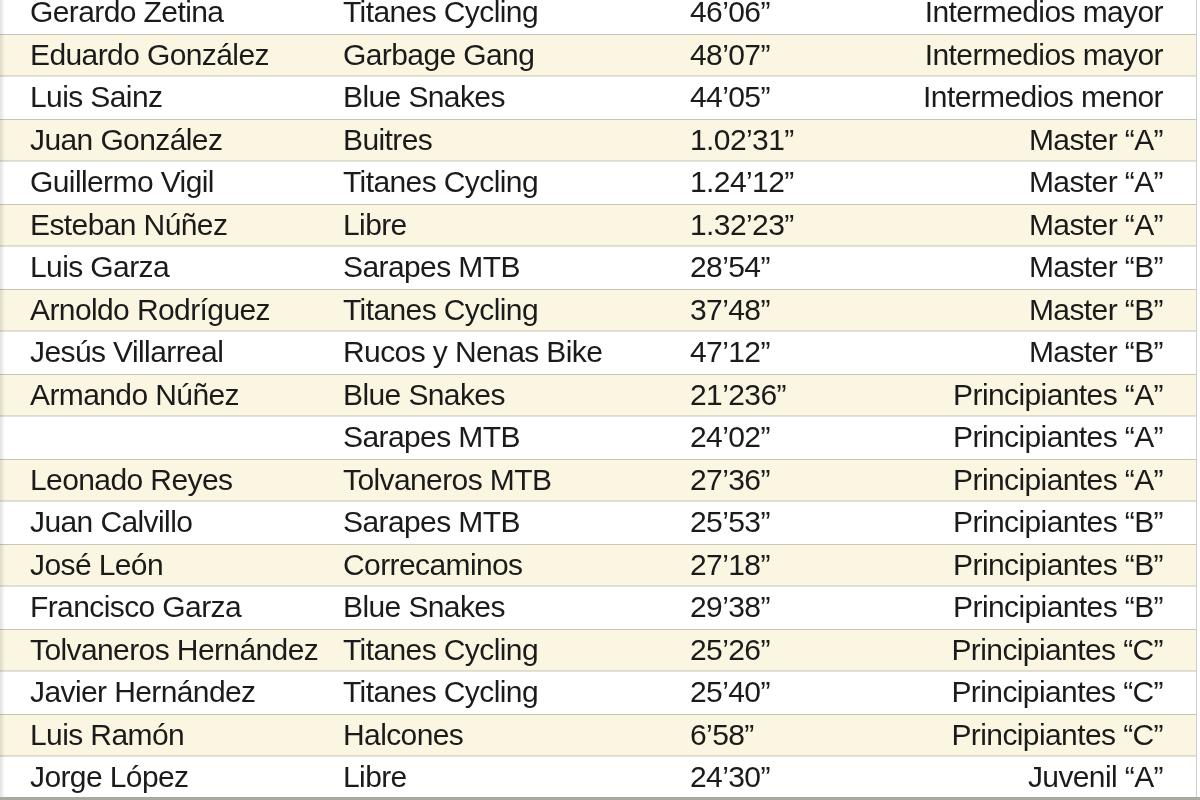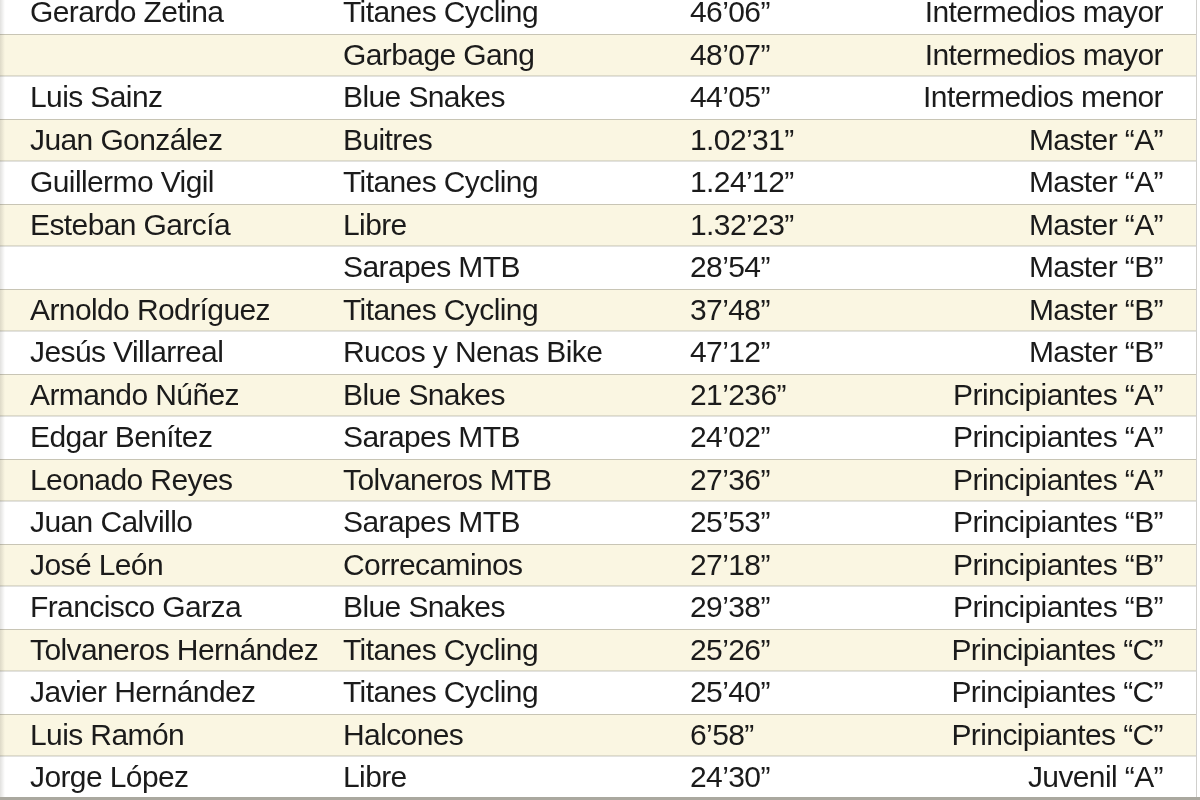--- a/index.html
+++ b/index.html
@@ -73,20 +73,21 @@
 <div class="page" style="--stripe: #faf6e2; --text: #1b1b1b; --rule: #aaa89f;">
   <div class="rows">
   <div class="row">
     <span class="cell name">Gerardo Zetina</span>
     <span class="cell team">Titanes Cycling</span>
     <span class="cell time">46’06”</span>
     <span class="cell cat">Intermedios mayor</span>
   </div>
 
   <div class="row stripe">
+    <span class="cell name">Eduardo González</span>
     <span class="cell team">Garbage Gang</span>
     <span class="cell time">48’07”</span>
     <span class="cell cat">Intermedios mayor</span>
   </div>
 
   <div class="row">
     <span class="cell name">Luis Sainz</span>
     <span class="cell team">Blue Snakes</span>
     <span class="cell time">44’05”</span>
     <span class="cell cat">Intermedios menor</span>
@@ -100,27 +101,28 @@
   </div>
 
   <div class="row">
     <span class="cell name">Guillermo Vigil</span>
     <span class="cell team">Titanes Cycling</span>
     <span class="cell time">1.24’12”</span>
     <span class="cell cat">Master “A”</span>
   </div>
 
   <div class="row stripe">
-    <span class="cell name">Esteban García</span>
+    <span class="cell name">Esteban Núñez</span>
     <span class="cell team">Libre</span>
     <span class="cell time">1.32’23”</span>
     <span class="cell cat">Master “A”</span>
   </div>
 
   <div class="row">
+    <span class="cell name">Luis Garza</span>
     <span class="cell team">Sarapes MTB</span>
     <span class="cell time">28’54”</span>
     <span class="cell cat">Master “B”</span>
   </div>
 
   <div class="row stripe">
     <span class="cell name">Arnoldo Rodríguez</span>
     <span class="cell team">Titanes Cycling</span>
     <span class="cell time">37’48”</span>
     <span class="cell cat">Master “B”</span>
@@ -134,21 +136,20 @@
   </div>
 
   <div class="row stripe">
     <span class="cell name">Armando Núñez</span>
     <span class="cell team">Blue Snakes</span>
     <span class="cell time">21’236”</span>
     <span class="cell cat">Principiantes “A”</span>
   </div>
 
   <div class="row">
-    <span class="cell name">Edgar Benítez</span>
     <span class="cell team">Sarapes MTB</span>
     <span class="cell time">24’02”</span>
     <span class="cell cat">Principiantes “A”</span>
   </div>
 
   <div class="row stripe">
     <span class="cell name">Leonado Reyes</span>
     <span class="cell team">Tolvaneros MTB</span>
     <span class="cell time">27’36”</span>
     <span class="cell cat">Principiantes “A”</span>

